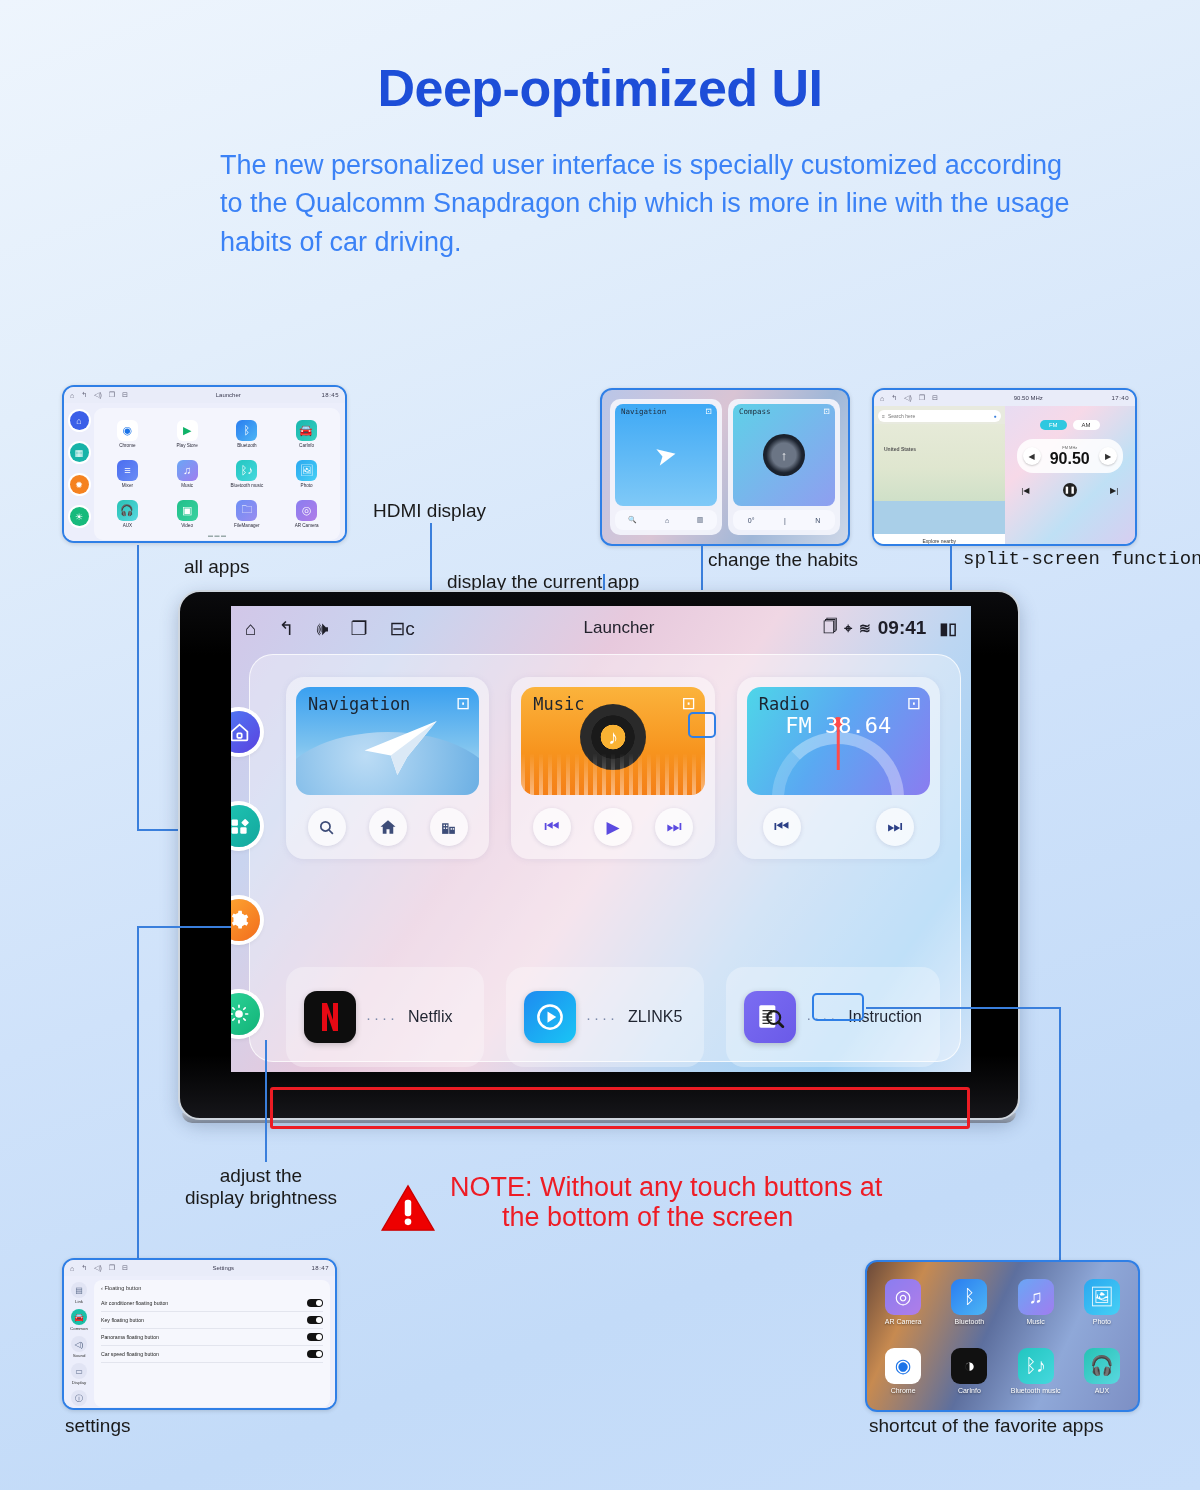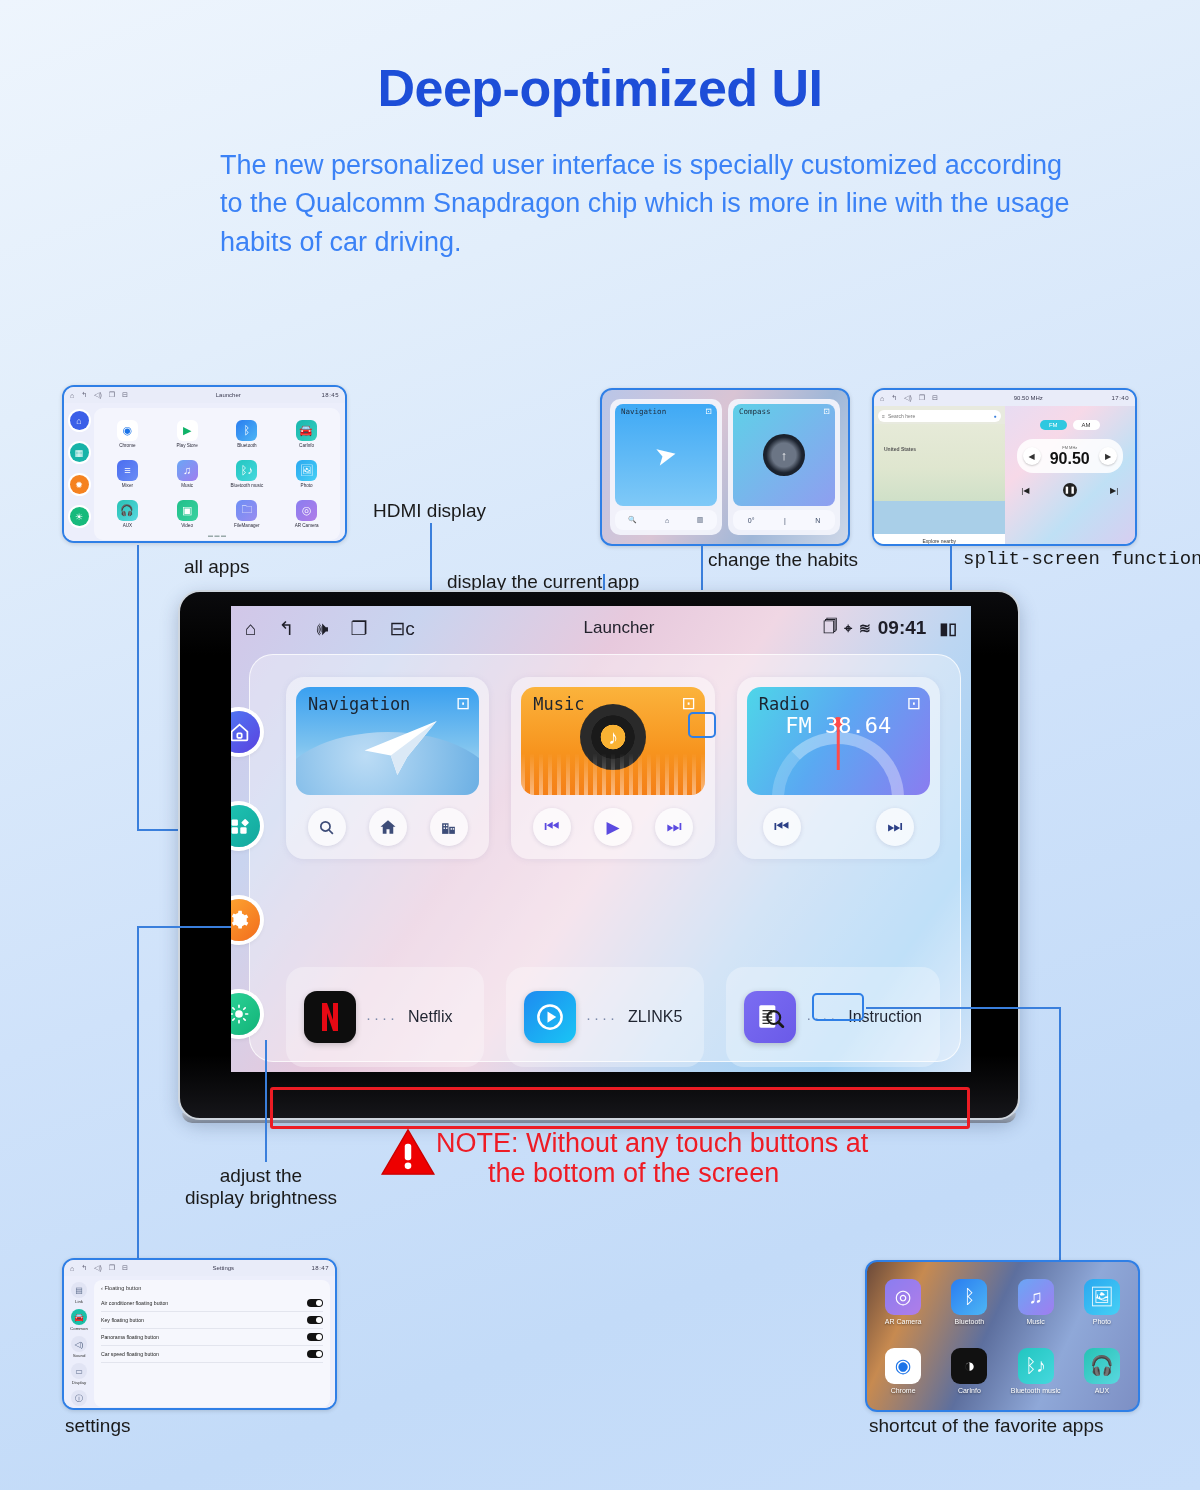--- a/index.html
+++ b/index.html
@@ -123,21 +123,21 @@
   .scard { flex:1; height:100px; background:rgba(255,255,255,.30); border-radius:18px;
     display:flex; align-items:center; padding:0 18px; gap:10px; }
   .sico { width:52px; height:52px; border-radius:13px; display:flex; align-items:center;
           justify-content:center; font-size:26px; color:#fff; box-shadow:0 2px 6px rgba(0,0,0,.2); }
   .sdots { letter-spacing:3px; color:#7a88a8; font-size:15px; }
   .slbl { font-size:16px; color:#1f2430; }
 
   
   .note { position:absolute; left:270px; top:1087px; width:700px; height:42px;
           border:3px solid #ec1c24; border-radius:3px; }
-  .noteTxt { position:absolute; left:380px; top:1128px; width:560px; display:flex; align-items:flex-start; }
+  .noteTxt { position:absolute; left:380px; top:1172px; width:560px; display:flex; gap:14px; align-items:flex-end; }
   .warn { width:56px; height:48px; flex:0 0 56px; position:relative; }
   .warn svg { width:56px; height:48px; }
   .noteLines { color:#ee1c25; font-size:27px; line-height:1.12; }
   .noteLines .l2 { display:block; padding-left:52px; }
 
   
   .lbl { position:absolute; font-size:19px; color:#1a1a1a; white-space:nowrap; }
   .ln { position:absolute; background:#3a7fdc; }
   .lnv { width:1.6px; }
   .lnh { height:1.6px; }

